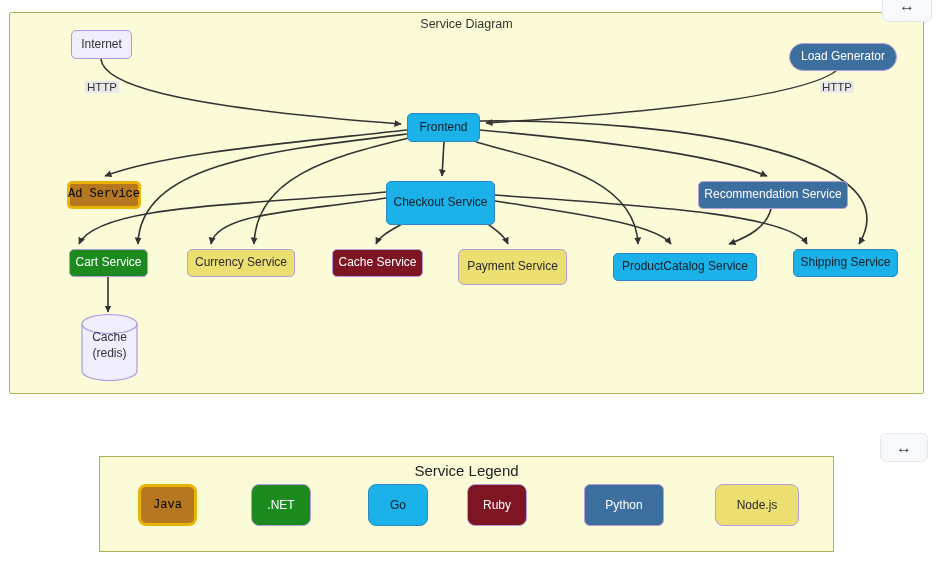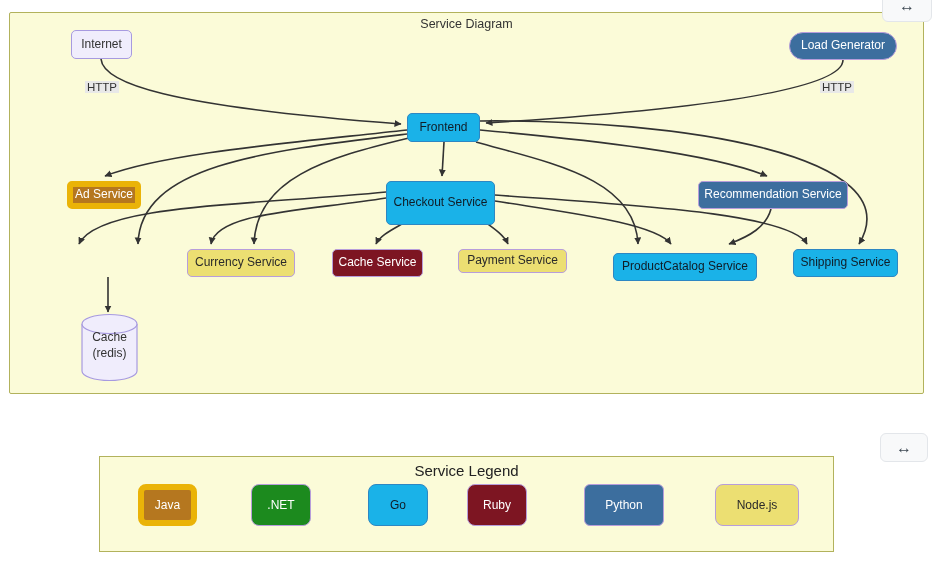--- a/index.html
+++ b/index.html
@@ -22,37 +22,37 @@
 
   .node {
     position:absolute; box-sizing:border-box;
     display:flex; align-items:center; justify-content:center;
     font-size:12px; border-radius:5px; white-space:nowrap;
     line-height:1.1; text-align:center;
   }
   .stadium { border-radius:14px; }
 
   .tech-go       { background:#1ab2e8; border:1px solid #2d87c3; color:#101c26; }
-  .tech-java     { background:#b5771f; border:6px solid #eab308; color:#ffffff; }
+  .tech-java     { background:#b5771f; border:3px solid #eab308; color:#000000;font-family:Liberation Mono, monospace; }
   .tech-dotnet   { background:#1c8a1e; border:1px solid #b79ddb; color:#ffffff; }
   .tech-ruby     { background:#7d1522; border:1px solid #b79ddb; color:#ffffff; }
   .tech-python   { background:#3c6e9e; border:1px solid #b79ddb; color:#ffffff; }
   .tech-nodejs   { background:#ecdf72; border:1px solid #b79ddb; color:#2a2a2a; }
   .tech-external { background:#f0edfc; border:1px solid #a79ae0; color:#333333; }
 
   #n-internet       { left:61px;  top:17px;  width:61px;  height:29px; }
-  #n-loadgen        { left:779px; top:19px;  width:108px; height:28px; }
+  #n-loadgen        { left:779px; top:30px;  width:108px; height:28px; }
   #n-frontend       { left:397px; top:100px; width:73px;  height:29px; }
   #n-ad             { left:57px;  top:168px; width:74px;  height:28px; }
   #n-checkout       { left:376px; top:168px; width:109px; height:44px; }
   #n-recommendation { left:688px; top:168px; width:150px; height:28px; }
   #n-cart           { left:59px;  top:236px; width:79px;  height:28px; }
   #n-currency       { left:177px; top:236px; width:108px; height:28px; }
   #n-email          { left:322px; top:236px; width:91px;  height:28px; }
-  #n-payment        { left:448px; top:236px; width:109px; height:24px; }
+  #n-payment        { left:448px; top:236px; width:109px; height:36px;border-radius:6px; }
   #n-productcatalog { left:603px; top:240px; width:144px; height:28px; }
   #n-shipping       { left:783px; top:236px; width:105px; height:28px; }
 
   .cyl-node { position:absolute; left:71px; top:300px; width:57px; height:70px; }
   .cyl-label {
     position:absolute; left:0; top:16px; width:57px; text-align:center;
     font-size:12px; color:#333333; white-space:pre-line; line-height:1.35;
   }
 
   .edge-label {
@@ -125,20 +125,21 @@
   </svg>
 
   <div class="panel-title">Service Diagram</div>
 
   <div class="node tech-external" id="n-internet">Internet</div>
   <div class="node tech-python stadium" id="n-loadgen">Load Generator</div>
   <div class="node tech-go" id="n-frontend">Frontend</div>
   <div class="node tech-java" id="n-ad">Ad Service</div>
   <div class="node tech-go" id="n-checkout">Checkout Service</div>
   <div class="node tech-python" id="n-recommendation">Recommendation Service</div>
+  <div class="node tech-dotnet" id="n-cart">Cart Service</div>
   <div class="node tech-nodejs" id="n-currency">Currency Service</div>
   <div class="node tech-ruby" id="n-email">Cache Service</div>
   <div class="node tech-nodejs" id="n-payment">Payment Service</div>
   <div class="node tech-go" id="n-productcatalog">ProductCatalog Service</div>
   <div class="node tech-go" id="n-shipping">Shipping Service</div>
 
   <div class="cyl-node">
     <svg width="57" height="70">
       <path d="M1,11 L1,58 A27.5,9.5 0 0 0 56,58 L56,11" fill="#f0edfc" stroke="#a79ae0" stroke-width="1.2"></path>
       <ellipse cx="28.5" cy="11" rx="27.5" ry="9.5" fill="#f0edfc" stroke="#a79ae0" stroke-width="1.2"></ellipse>

